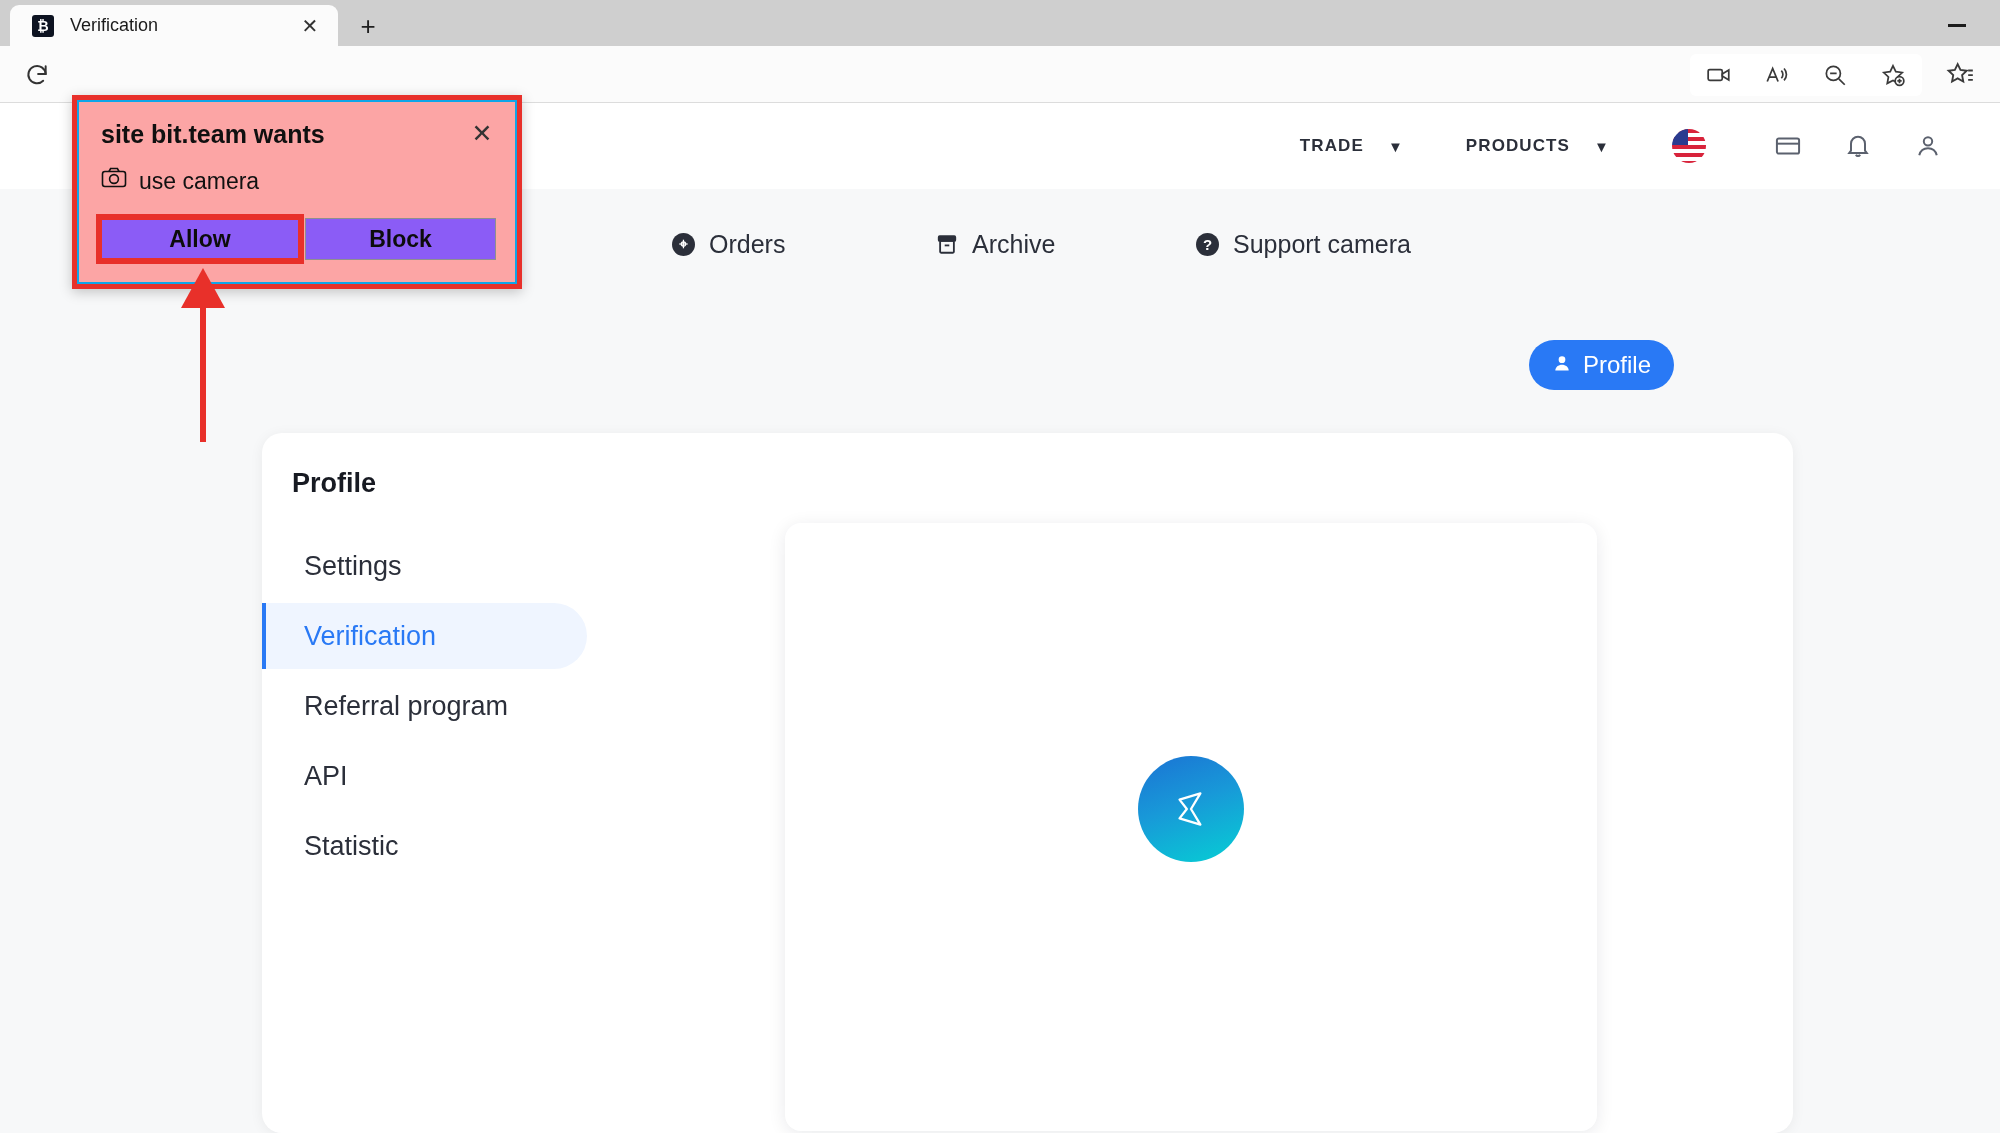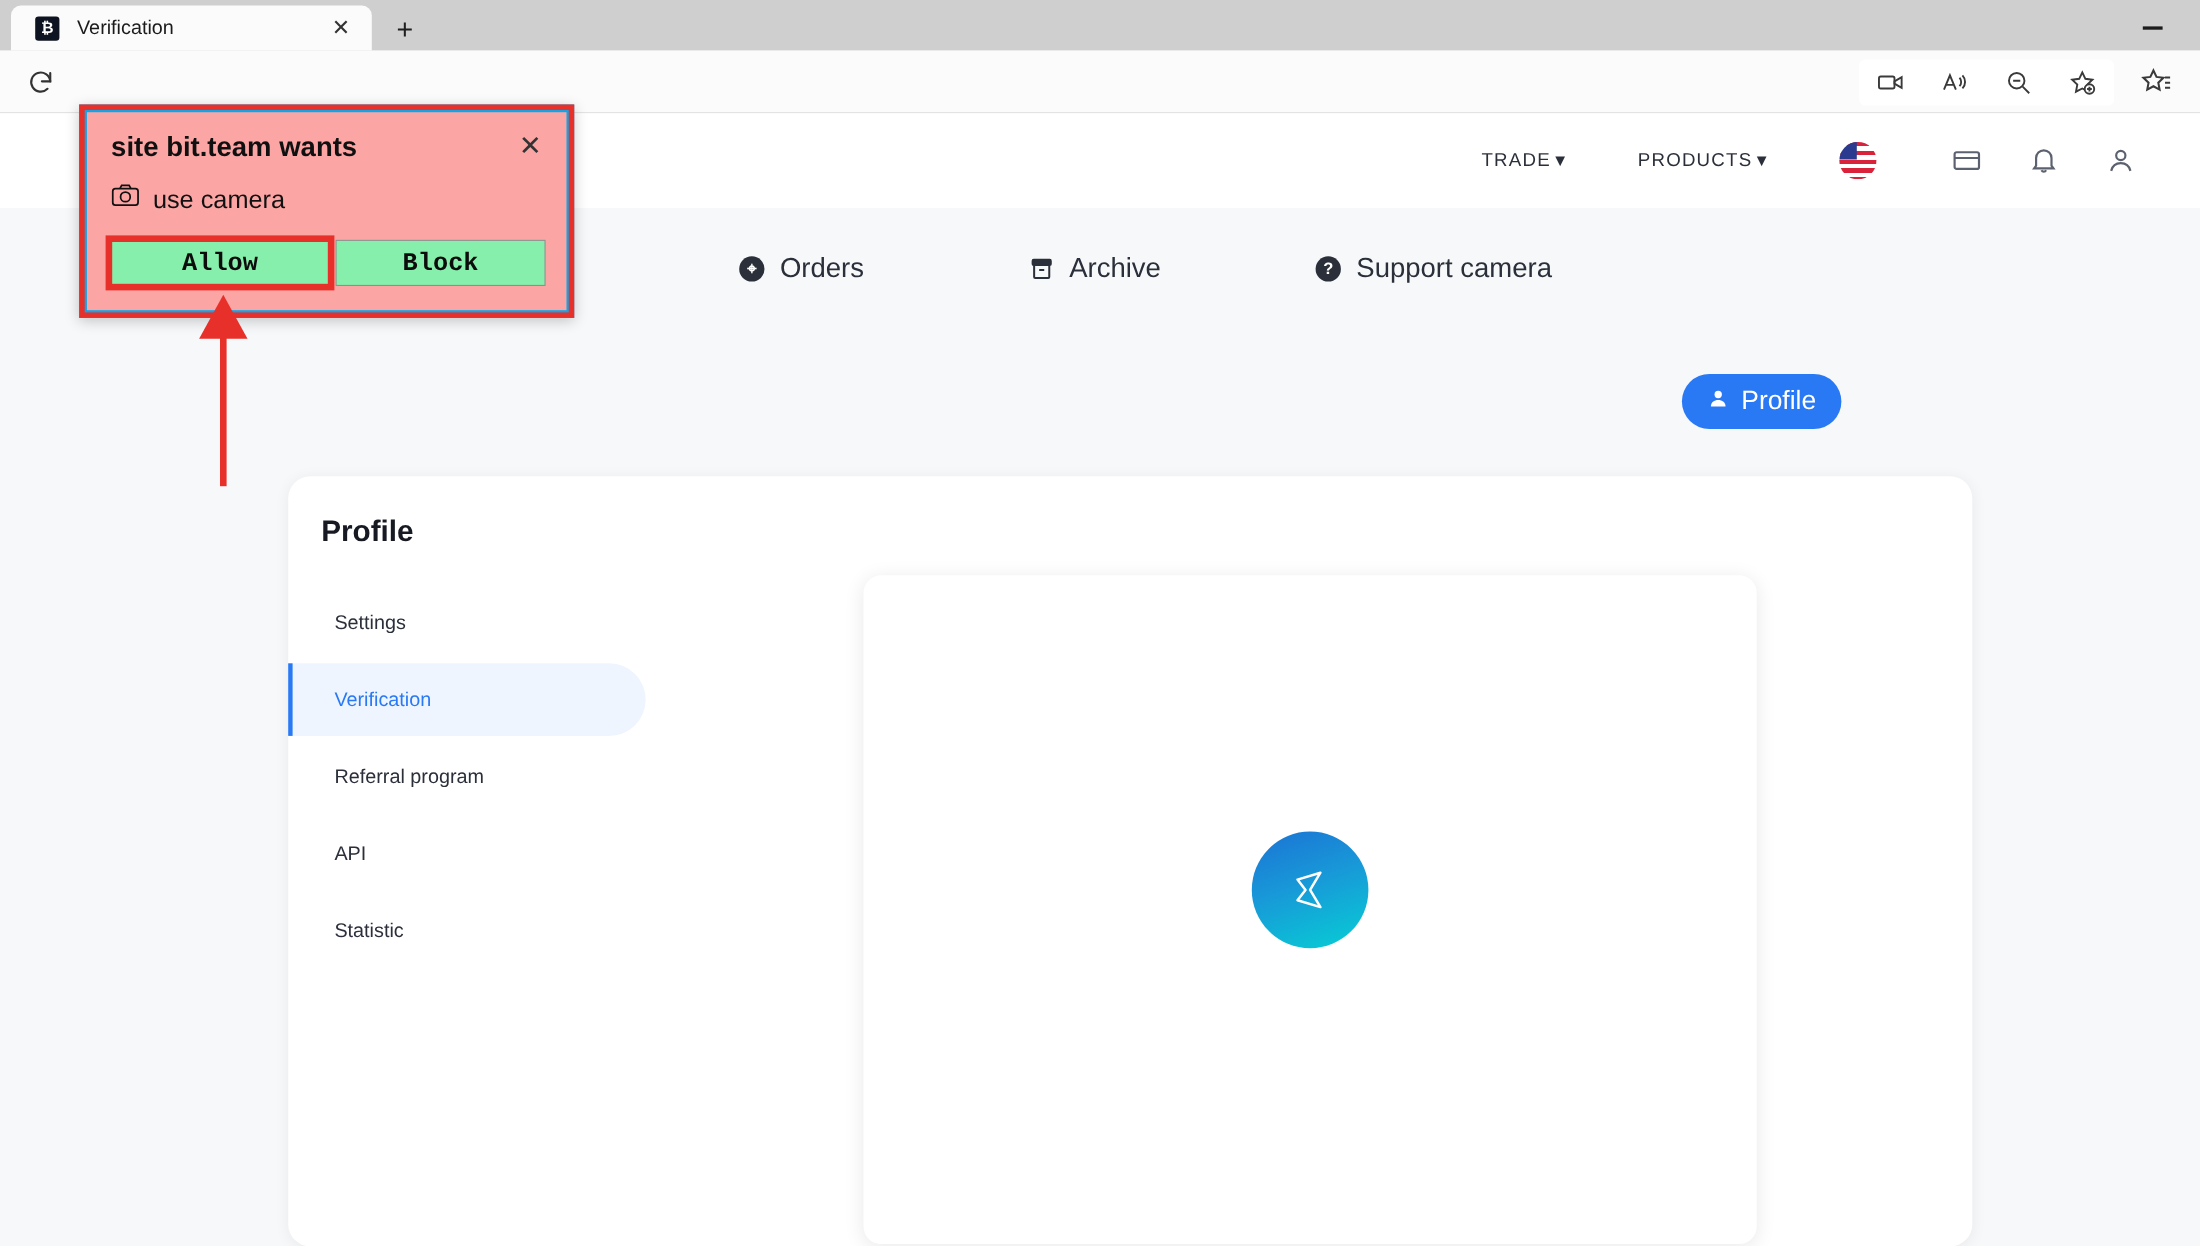--- a/index.html
+++ b/index.html
@@ -90,21 +90,21 @@
     position: absolute; left: 0; top: 103px; width: 2000px; height: 1030px;
     background: #f7f8f9; overflow: hidden;
   }
   .site-header {
     position: absolute; left: 0; top: 0; width: 2000px; height: 86px;
     background: #ffffff;
     display: flex; align-items: center; justify-content: flex-end;
   }
   .nav-link {
     font-size: 17px; letter-spacing: 1.1px; color: #2b2f3a;
-    font-weight: 400; display: flex; align-items: center; gap: 1px;
+    font-weight: 700; display: flex; align-items: center; gap: 24px;
     margin-right: 62px;
   }
   .chev { font-size: 15px; }
   .flag {
     width: 34px; height: 34px; border-radius: 50%; margin-right: 60px;
     overflow: hidden; position: relative; background: #fff;
   }
   .flag .stripes { position: absolute; inset: 0;
     background: repeating-linear-gradient(#d8233b 0 4px, #ffffff 4px 8px); }
   .flag .canton { position: absolute; left: 0; top: 0; width: 16px; height: 16px;
@@ -145,21 +145,21 @@
     background: #ffffff; border-radius: 20px;
     box-shadow: 0 2px 14px rgba(16,24,40,.06);
   }
   .card-title {
     position: absolute; left: 30px; top: 35px;
     font-size: 27px; font-weight: 700; color: #171a22;
   }
   .side-menu { position: absolute; left: 0; top: 100px; width: 325px; }
   .side-item {
     height: 66px; display: flex; align-items: center;
-    padding-left: 42px; font-size: 18px; color: #2b2f3a;
+    padding-left: 42px; font-size: 27px; color: #2b2f3a;
     border-radius: 0 33px 33px 0; margin-bottom: 4px; position: relative;
   }
   .side-item.active {
     background: #eff5ff; color: #2979f5;
   }
   .side-item.active::before {
     content: ""; position: absolute; left: 0; top: 0; bottom: 0;
     width: 4px; background: #2979f5;
   }
 
@@ -195,23 +195,23 @@
     align-items: center; justify-content: center;
     color: #333; font-size: 25px; font-weight: 300;
   }
   .perm-row {
     position: absolute; left: 22px; top: 65px;
     display: flex; align-items: center; gap: 12px;
     font-size: 23px; color: #111;
   }
   .perm-btn {
     position: absolute; top: 218px; height: 42px;
-    background: #86efac; border: 1px solid #8f8f8f;
-    display: flex; align-items: center; justify-content: center;
-    font-size: 23px; font-weight: 700; color: #0c0c0c; font-family: Liberation Mono, monospace;
+    background: #8b5cf6; border: 1px solid #8f8f8f;
+    display: flex; align-items: center; justify-content: center;
+    font-size: 23px; font-weight: 700; color: #0c0c0c;
   }
   .perm-allow { left: 100px; width: 200px; }
   .perm-block { left: 305px; width: 191px; }
 
   
   .hl {
     position: absolute; border: 5px solid #e8302a; pointer-events: none;
   }
   .hl-dialog { left: 72px; top: 95px; width: 450px; height: 194px; }
   .hl-allow  { left: 96px; top: 214px; width: 208px; height: 50px; border-width: 6px; }

